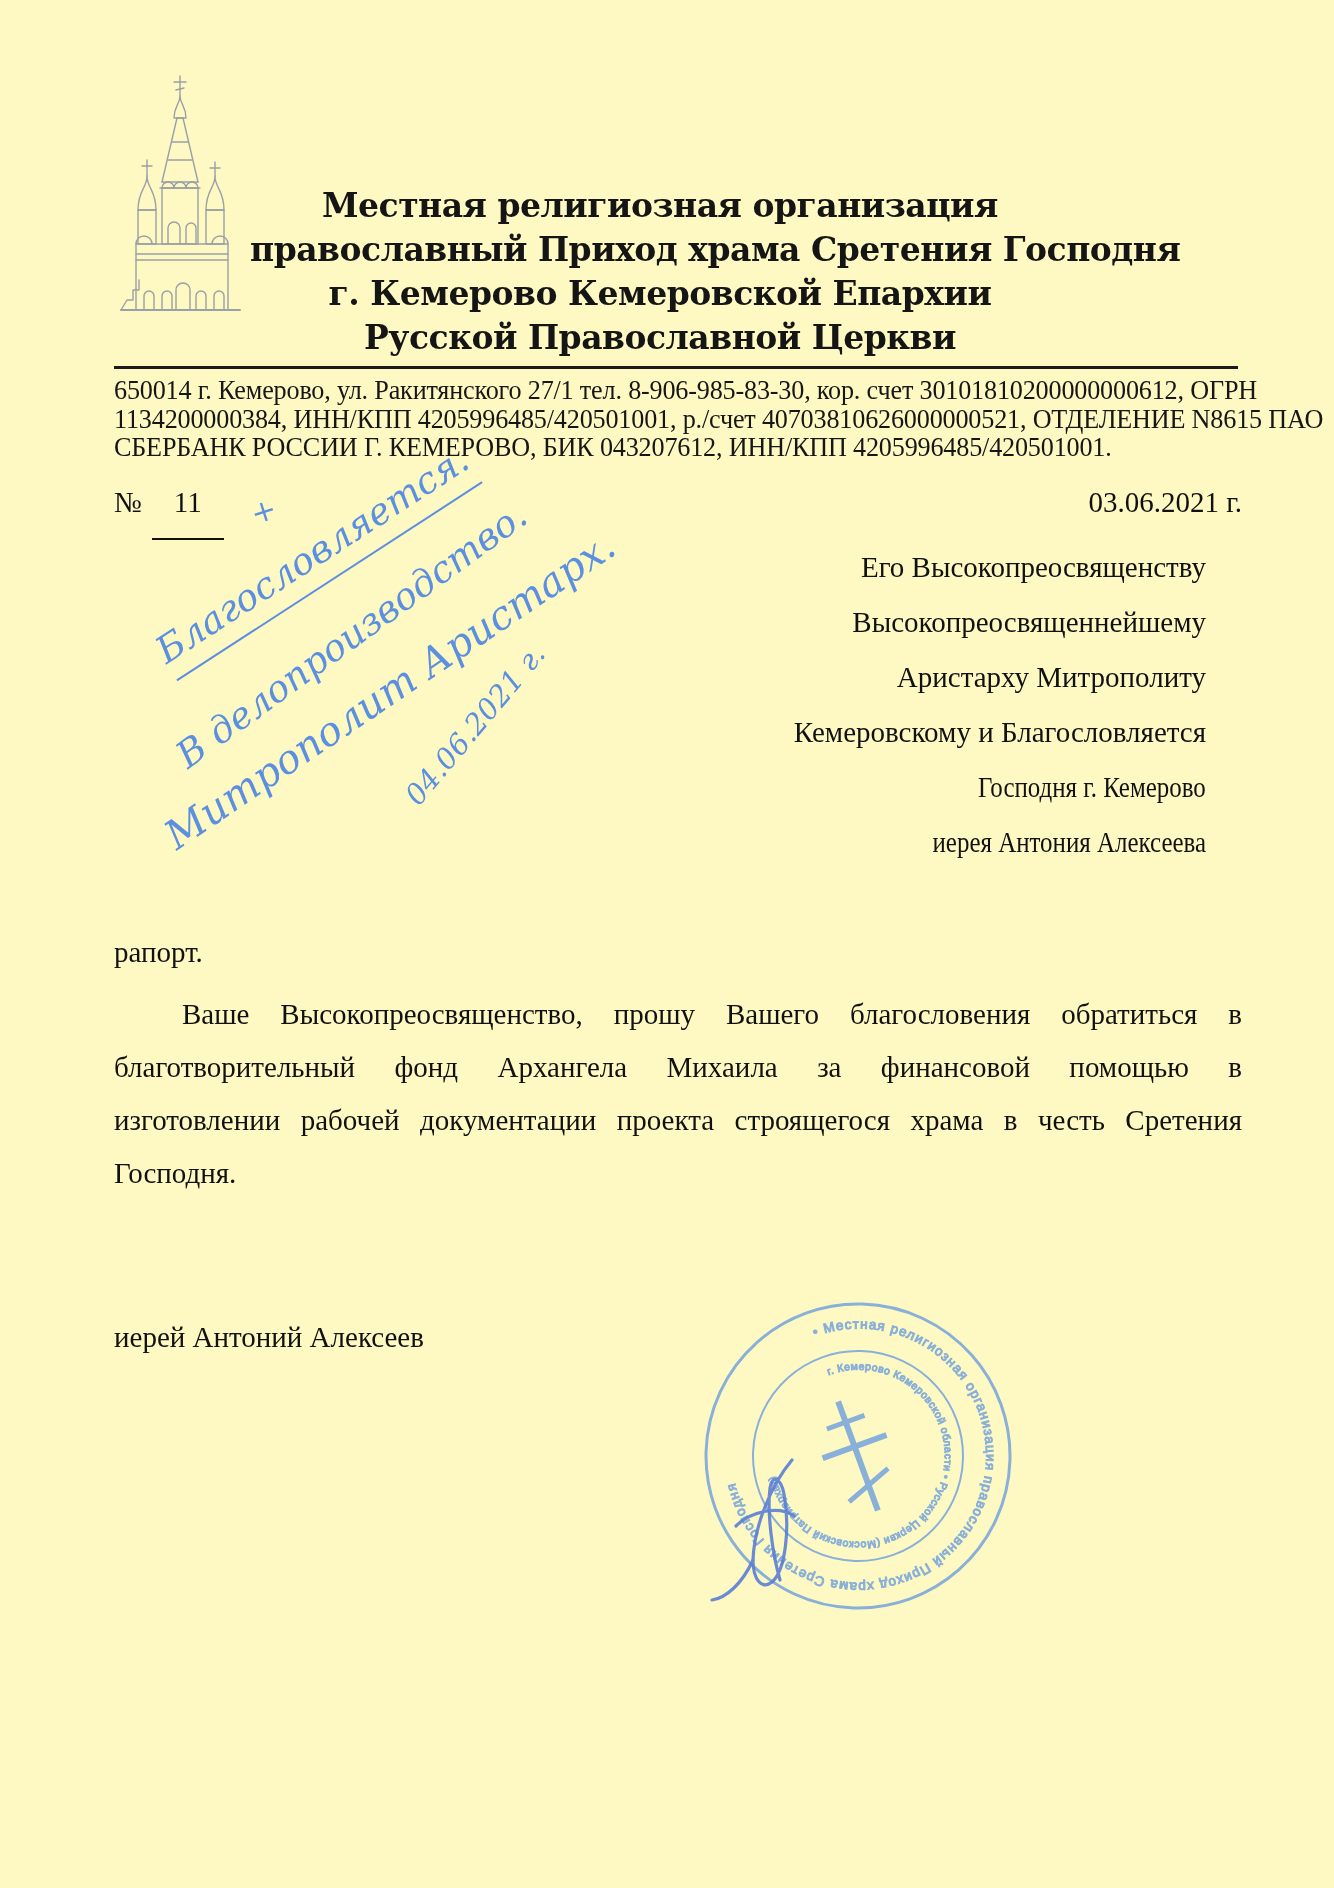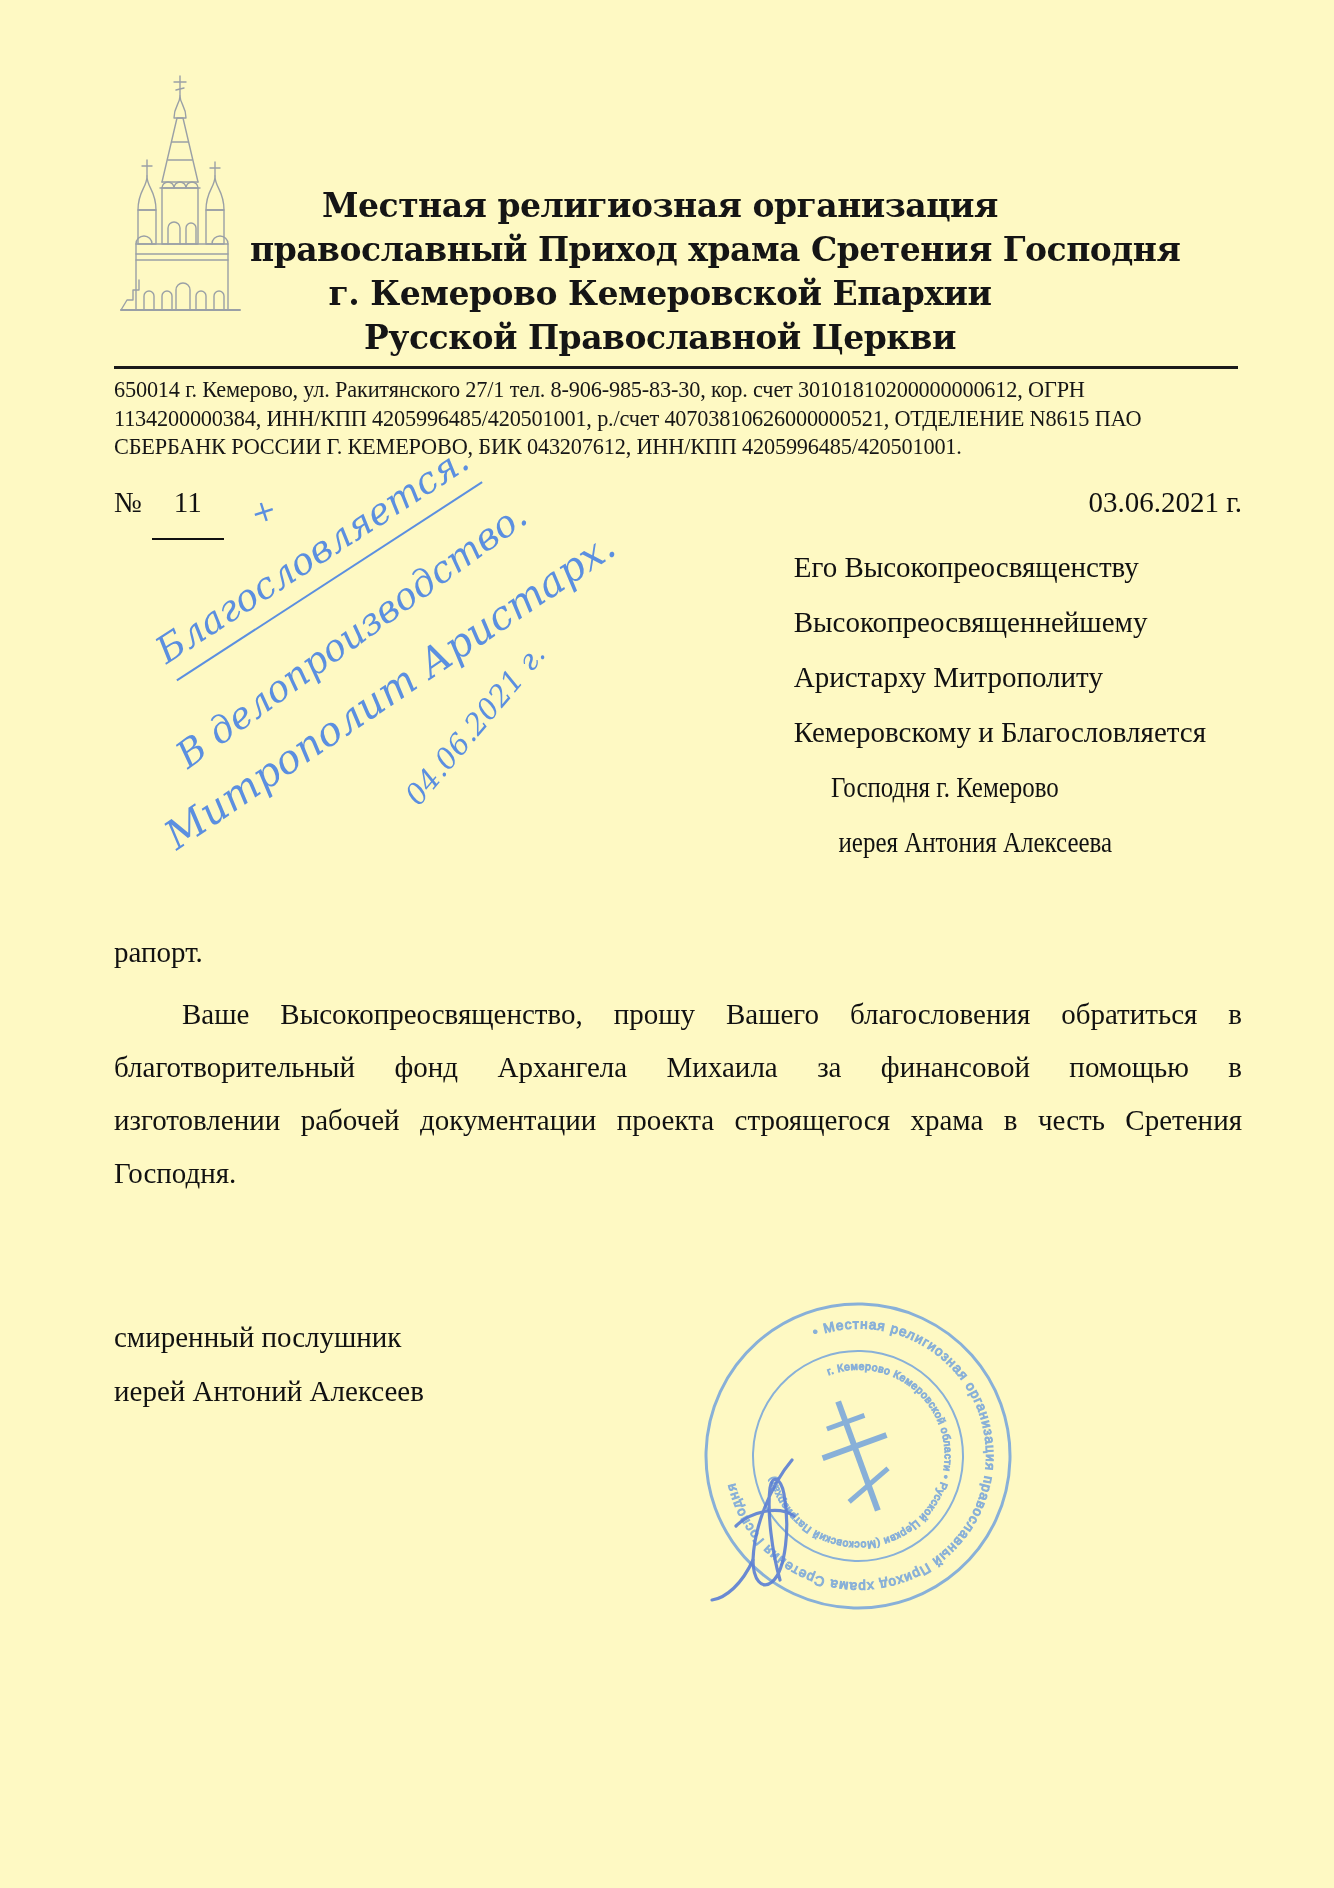--- a/index.html
+++ b/index.html
@@ -11,21 +11,21 @@
   .church{position:absolute;left:118px;top:64px;width:126px;height:252px;}
   .title-block{
     position:absolute;left:250px;top:184px;width:820px;text-align:center;
     font-family:"DejaVu Serif",serif;font-weight:bold;font-size:33px;line-height:44px;
     color:#151515;letter-spacing:-0.5px;
   }
   .title-block .tl{white-space:nowrap;}
   .head-rule{position:absolute;left:114px;top:366px;width:1124px;height:3px;background:#1b1b1b;}
   .org-details{
     position:absolute;left:114px;top:376px;width:1128px;
-    font-size:23px;line-height:28.5px;color:#161616;
+    font-size:27px;line-height:28.5px;color:#161616;
   }
   .org-details .dl{transform:scaleX(.97);transform-origin:0 50%;white-space:nowrap;letter-spacing:-0.2px;}
   
   .meta-row{
     position:absolute;left:114px;top:486px;width:1128px;display:flex;
     justify-content:space-between;font-size:29px;align-items:flex-start;
   }
   .num-wrap{display:flex;align-items:flex-start;}
   .num-underline{
     display:inline-block;min-width:52px;text-align:center;margin-left:10px;
@@ -36,21 +36,21 @@
     position:absolute;font-family:"DejaVu Serif",serif;font-style:italic;
     color:#5b8fe0;white-space:nowrap;transform-origin:0 0;
   }
   .hand-plus{left:246px;top:498px;font-size:30px;transform:rotate(-18deg);}
   .hand-r1{left:148px;top:636px;font-size:37px;transform:rotate(-33deg);border-bottom:2px solid #5b8fe0;padding-bottom:9px;}
   .hand-r2{left:168px;top:742px;font-size:37px;transform:rotate(-36deg);}
   .hand-r3{left:156px;top:820px;font-size:40px;transform:rotate(-34deg);}
   .hand-r4{left:398px;top:790px;font-size:29px;transform:rotate(-50deg);}
   
   .addressee{
-    position:absolute;right:128px;top:540px;text-align:left;
+    position:absolute;right:128px;top:540px;text-align:right;
     font-size:29px;line-height:55px;white-space:nowrap;
   }
   .addressee .narrow{display:inline-block;transform:scaleX(.86);transform-origin:100% 50%;}
   
   .report-heading{
     position:absolute;left:114px;top:936px;width:1128px;text-align:left;font-size:29px;
   }
   .report-body{
     position:absolute;left:114px;top:988px;width:1128px;
     font-size:29px;line-height:53px;text-align:justify;text-indent:68px;
@@ -144,21 +144,20 @@
     <div>Аристарху Митрополиту</div>
     <div>Кемеровскому и Благословляется</div>
     <div><span class="narrow">Господня г. Кемерово</span></div>
     <div><span class="narrow">иерея Антония Алексеева</span></div>
   </div>
 
   <div class="report-heading">рапорт.</div>
   <div class="report-body">Ваше Высокопреосвященство, прошу Вашего благословения обратиться в благотворительный фонд Архангела Михаила за финансовой помощью в изготовлении рабочей документации проекта строящегося храма в честь Сретения Господня.</div>
 
   <div class="sig-block">
-    <div>смиренный послушник</div>
     <div>иерей Антоний Алексеев</div>
   </div>
 
   <svg class="stamp" viewBox="0 0 324 324">
     <g transform="rotate(-20 162 162)" fill="none" stroke="#78a6db">
       <circle cx="162" cy="162" r="152" stroke-width="3"></circle>
       <circle cx="162" cy="162" r="105" stroke-width="2"></circle>
       <defs>
         <path id="outerTextPath" d="M162,35 A127,127 0 1,1 161.9,35.001"></path>
         <path id="innerTextPath" d="M162,76 A86,86 0 1,1 161.9,76.001"></path>

